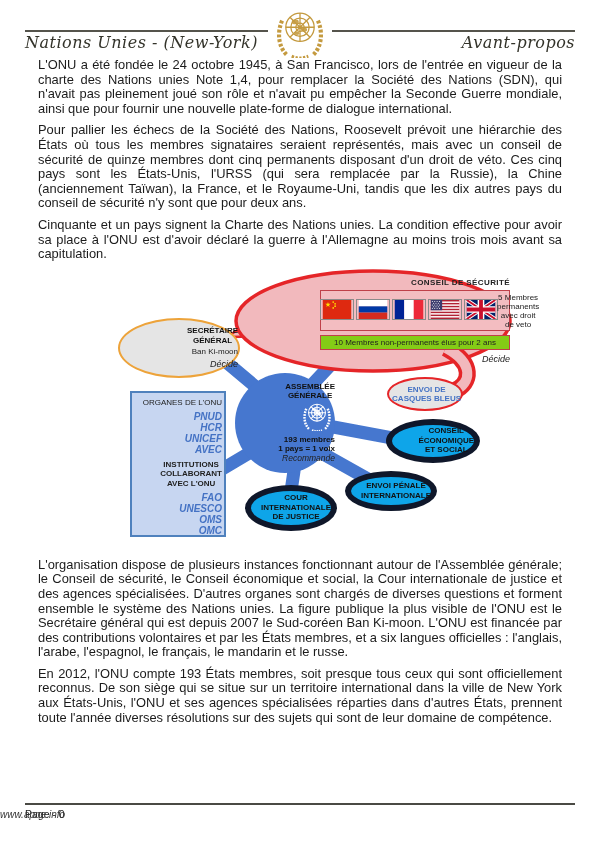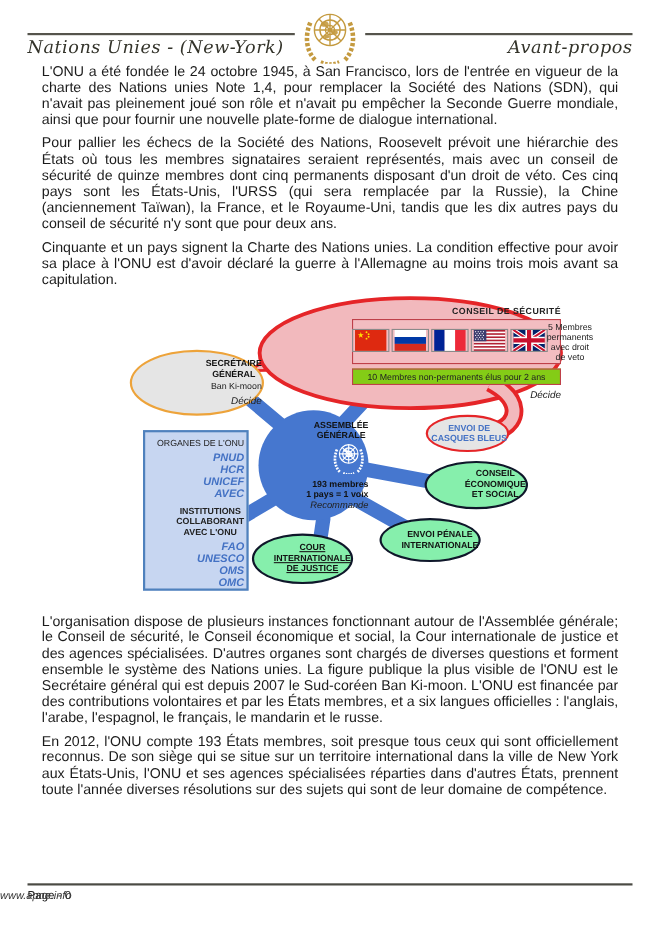--- a/index.html
+++ b/index.html
@@ -49,24 +49,24 @@
   
   .assembly{left:222px;top:104px;width:100px;height:100px;border-radius:50%;background:#4677cf;}
   .assembly .lbl{line-height:9px;}
   .assembly .small{font-size:8px;font-weight:bold;color:#111;line-height:9px;}
   .assembly .action{margin-top:0;font-size:8.5px;}
   
   .peace{left:374px;top:108px;width:76px;height:34px;background:#e5e5e5;
          border:2.5px solid #e52528;border-radius:50%;}
   .peace .lbl{color:#4472c4;font-size:8px;line-height:9px;}
   
-  .green{background:#86efac;border:2px solid #0f172a;border-radius:50%;}
+  .green{background:#0ea5e9;border:6px solid #0f172a;border-radius:50%;}
   .eco{left:373px;top:150px;width:94px;height:44px;}
   .icc{left:332px;top:202px;width:92px;height:40px;}
-  .icj{left:216px;top:216px;width:92px;height:46px;text-decoration:underline;}
+  .icj{left:232px;top:216px;width:92px;height:46px;}
   
   .footer{position:absolute;left:0;top:803px;width:600px;}
   .footer-line{position:absolute;left:25px;right:25px;top:0;height:1.5px;background:#4a4a44;}
   .footer-page{position:absolute;left:25px;top:5px;font-size:10.5px;color:#222;}
   .footer-site{position:absolute;left:0;width:100%;top:6px;text-align:left;
                font-size:10px;font-style:italic;color:#333;}
 </style>
 </head>
 <body>
 

